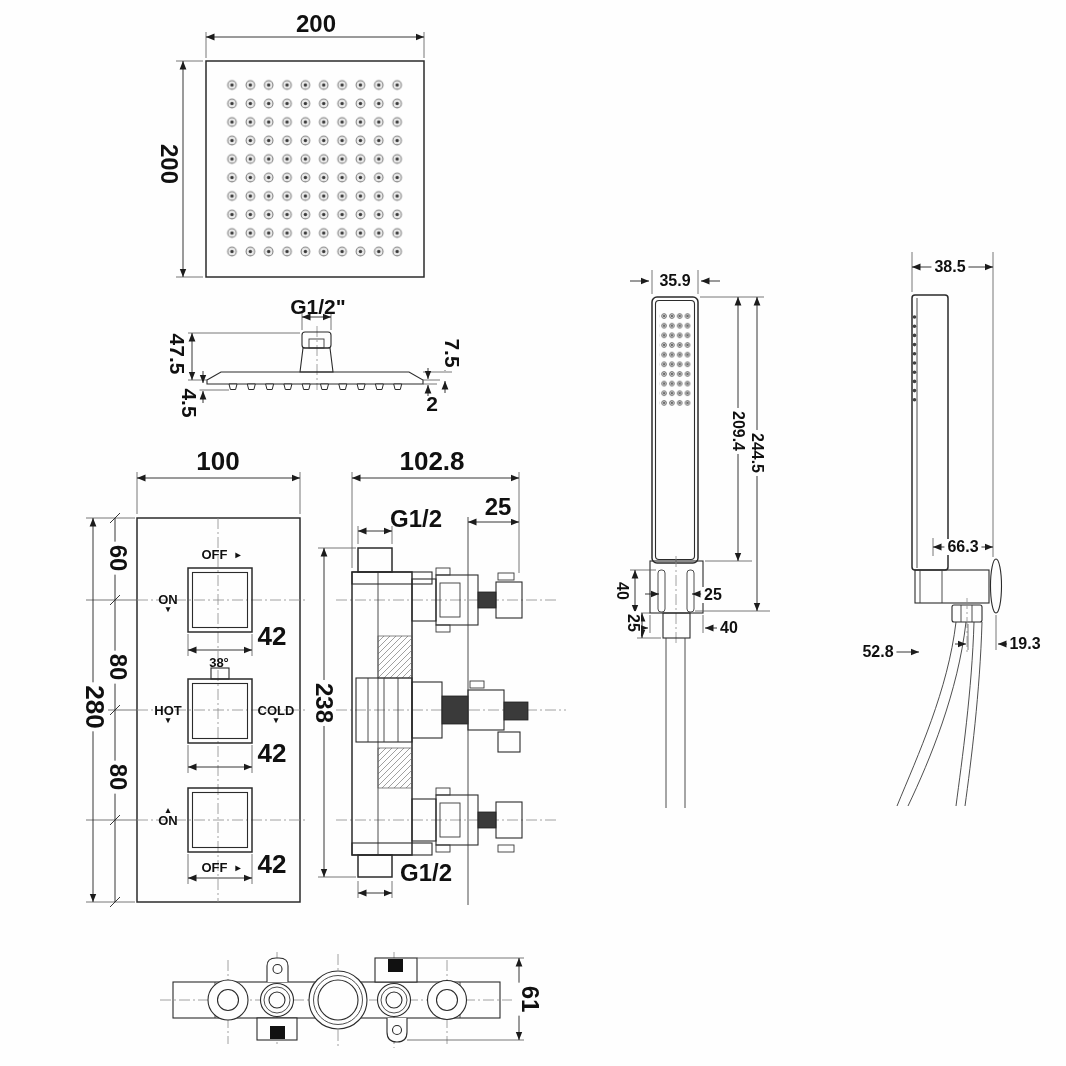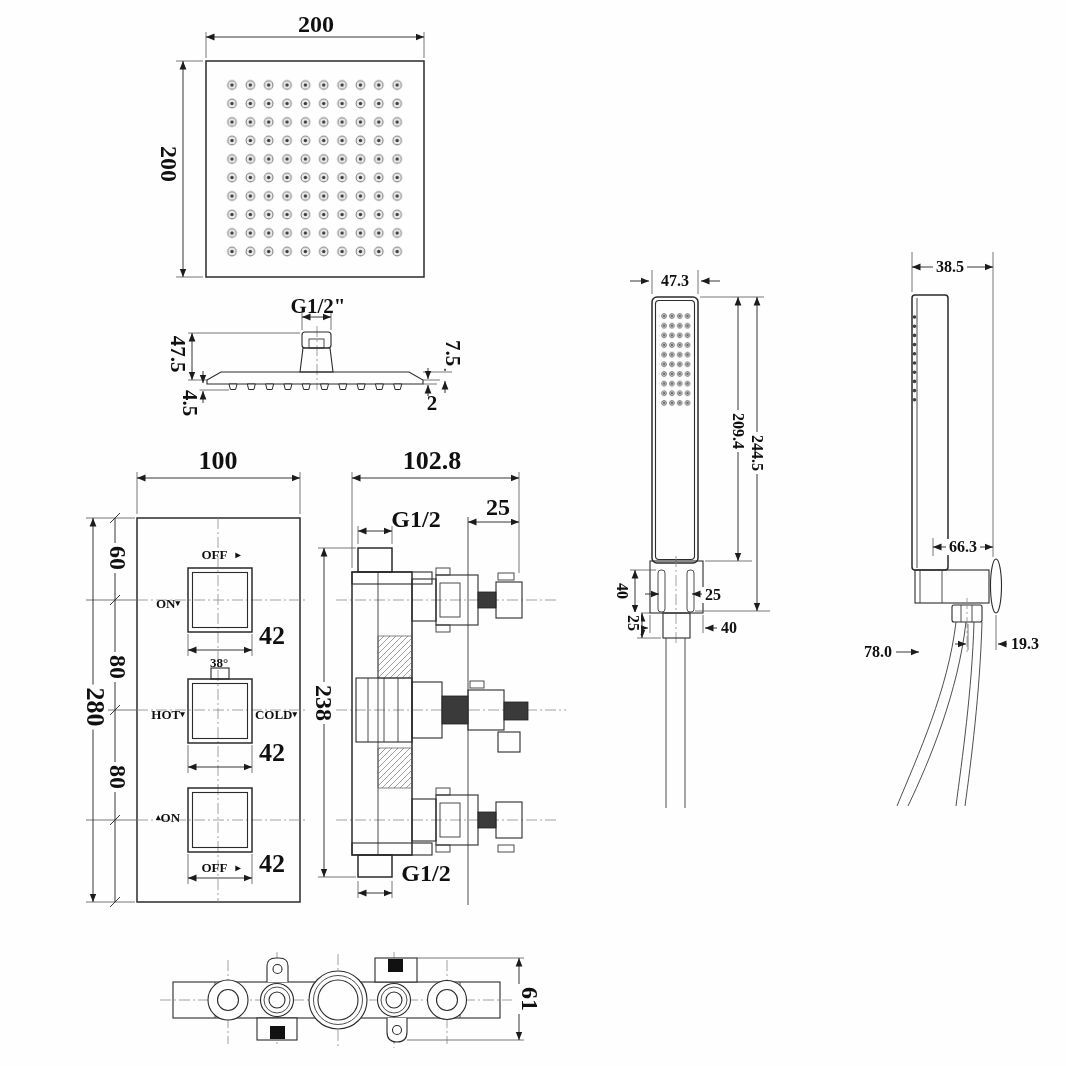--- a/index.html
+++ b/index.html
@@ -1,17 +1,17 @@
 <!DOCTYPE html>
 <html><head>
 <meta charset="utf-8">
 <style>
   html,body{margin:0;padding:0;background:#fff;}
   .canvas{position:relative;width:1066px;height:1066px;background:#fefefe;overflow:hidden;
-          font-family:Liberation Serif, serif;color:#111;}
+          font-family:Liberation Sans, sans-serif;color:#111;}
   svg{position:absolute;left:0;top:0;}
   
   .ol{fill:none;stroke:#2b2b2b;stroke-width:1.5px;}
   .ol2{fill:none;stroke:#2b2b2b;stroke-width:1.1px;}
   .thin{fill:none;stroke:#3a3a3a;stroke-width:0.9px;}
   .diml{fill:none;stroke:#222;stroke-width:0.9px;}
   .ext{fill:none;stroke:#555;stroke-width:0.8px;}
   .cl{fill:none;stroke:#8a8a8a;stroke-width:0.8px;stroke-dasharray:11 3 2 3;}
   .dark{fill:#3a3a3a;stroke:#222;stroke-width:0.8px;}
   .blk{fill:#111;stroke:none;}
@@ -19,21 +19,21 @@
   
   .lbl{position:absolute;transform:translate(-50%,-50%);white-space:nowrap;
        font-weight:bold;color:#101010;line-height:1;}
   .v{transform:translate(-50%,-50%) rotate(90deg);}
   .bg{background:#fefefe;padding:0 3px;}
   .s13{font-size:13px;}
   .s16{font-size:16px;}
   .s21{font-size:21px;}
   .s24{font-size:24px;}
   .s26{font-size:26px;}
-  .stack{display:flex;align-items:center;gap:0px;}
+  .stack{display:flex;flex-direction:column;align-items:center;gap:0px;}
   .stack .tri{font-size:9px;line-height:0.8;}
   .row{display:flex;flex-direction:row;align-items:center;gap:8px;}
   .row .tri{font-size:10px;}
 </style>
 </head>
 <body>
 
 <div class="canvas">
 
 <svg width="1066" height="1066" viewBox="0 0 1066 1066">
@@ -337,28 +337,28 @@
       <span class="tri">▸</span>
     </span>
 <span class="lbl s26" style="left:272px;top:864px;">42</span>
 
 <span class="lbl s26" style="left:432px;top:461px;">102.8</span>
 <span class="lbl s24" style="left:416px;top:519px;">G1/2</span>
 <span class="lbl s24 bg" style="left:498px;top:507px;">25</span>
 <span class="lbl v s24 bg" style="left:324px;top:703px;">238</span>
 <span class="lbl s24" style="left:426px;top:873px;">G1/2</span>
 
-<span class="lbl s16 bg" style="left:675px;top:281px;">47.3</span>
+<span class="lbl s16 bg" style="left:675px;top:281px;">35.9</span>
 <span class="lbl v s16 bg" style="left:738px;top:431px;">209.4</span>
 <span class="lbl v s16 bg" style="left:757px;top:453px;">244.5</span>
 <span class="lbl v s16 bg" style="left:622px;top:591px;">40</span>
 <span class="lbl v s16 bg" style="left:633px;top:623px;">25</span>
 <span class="lbl s16 bg" style="left:713px;top:595px;">25</span>
 <span class="lbl s16 bg" style="left:729px;top:628px;">40</span>
 
 <span class="lbl s16 bg" style="left:950px;top:267px;">38.5</span>
 <span class="lbl s16 bg" style="left:963px;top:547px;">66.3</span>
-<span class="lbl s16 bg" style="left:878px;top:652px;">78.0</span>
+<span class="lbl s16 bg" style="left:878px;top:652px;">52.8</span>
 <span class="lbl s16" style="left:1025px;top:644px;">19.3</span>
 
 <span class="lbl v s24 bg" style="left:530px;top:999px;">61</span>
 
 </div>
 
 </body></html>

